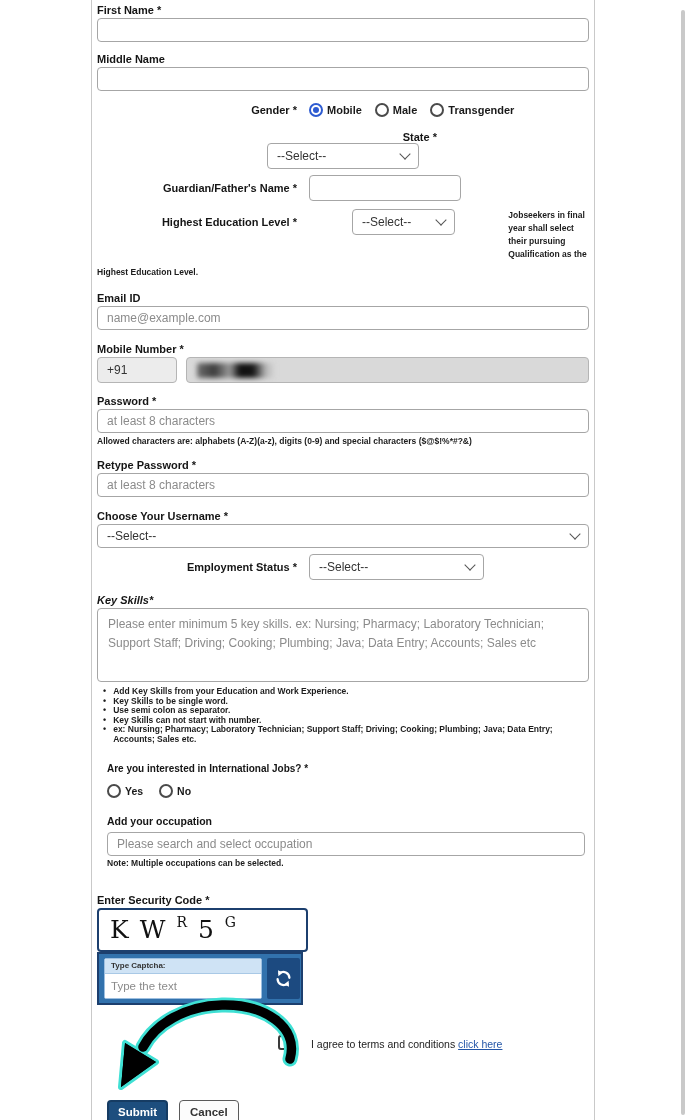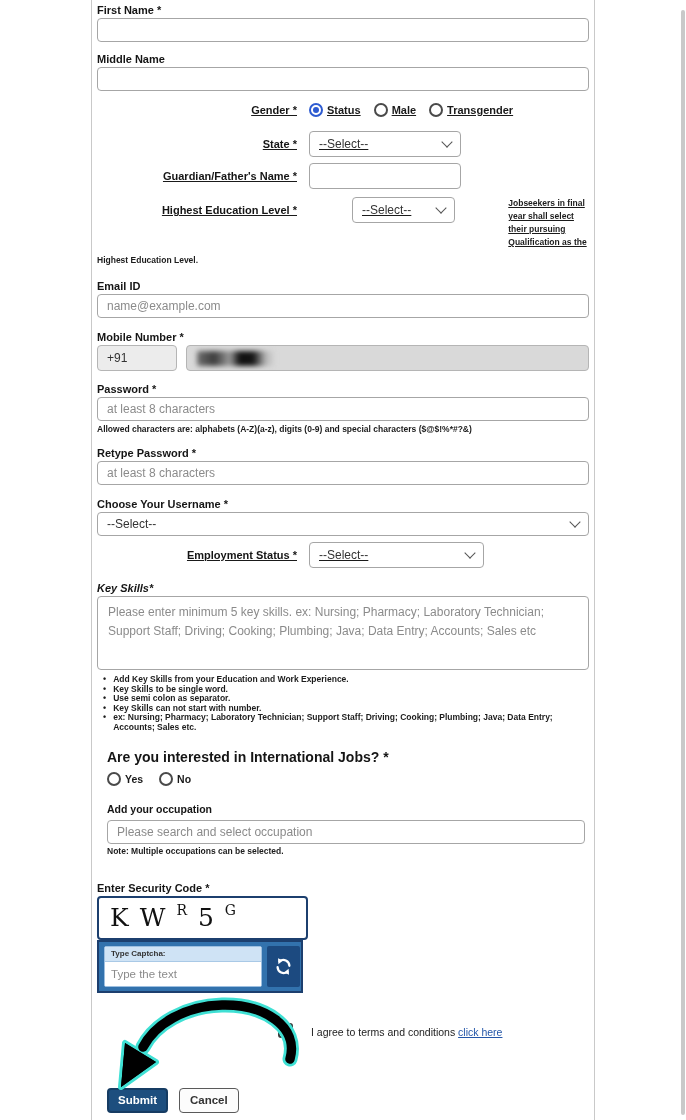--- a/index.html
+++ b/index.html
@@ -6,21 +6,21 @@
   #screen{position:relative;width:686px;height:1120px;background:#ffffff;overflow:hidden;
           font-family:"Liberation Sans",sans-serif;color:#1a1a1a;}
   #formbox{position:absolute;left:91px;top:0;width:504px;height:1120px;box-sizing:border-box;
            border-left:1px solid #c9c9c9;border-right:1px solid #c9c9c9;background:#fff;padding:0 5px;}
   .lbl{font-size:11px;font-weight:bold;color:#151515;height:12px;line-height:12px;}
   .txt{box-sizing:border-box;display:block;width:100%;height:24px;border:1px solid #a6a6a6;border-radius:4px;
        background:#fff;font-family:"Liberation Sans",sans-serif;font-size:12px;color:#333;padding:0 9px;outline:none;}
   .txt::placeholder{color:#8b8b8b;}
   .gap2{margin-top:2px;}
   
-  .crow{display:flex;align-items:center;text-decoration:underline;}
+  .crow{display:flex;align-items:center;}
   .lblr{width:200px;text-align:right;margin-right:12px;flex:none;}
   
   .sel{box-sizing:border-box;display:flex;align-items:center;justify-content:space-between;
        height:26px;border:1px solid #a6a6a6;border-radius:4px;background:#fff;padding:0 9px;
        font-size:12px;color:#333;cursor:default;}
   .chev{width:7px;height:7px;border-right:1.7px solid #555;border-bottom:1.7px solid #555;
         transform:rotate(45deg);margin-top:-4px;flex:none;}
   
   .radio{width:14px;height:14px;border-radius:50%;border:2px solid #4a4a4a;box-sizing:border-box;
          background:#fff;display:flex;align-items:center;justify-content:center;flex:none;cursor:pointer;}
@@ -66,21 +66,21 @@
   .terms-txt{font-size:10.5px;color:#222;margin-left:18px;}
   .terms-txt a{color:#2456a8;text-decoration:underline;cursor:pointer;}
   
   .btnrow{display:flex;gap:11px;margin-top:50px;margin-left:10px;}
   .btn-submit{box-sizing:border-box;height:25px;padding:0 9px;background:#1d4e7e;border:2px solid #163c63;border-radius:4px;
               color:#fff;font-family:"Liberation Sans",sans-serif;font-size:11.5px;font-weight:bold;cursor:pointer;}
   .btn-cancel{box-sizing:border-box;height:25px;padding:0 10px;background:#fcfcfc;border:1.5px solid #5a5a5a;border-radius:4px;
               color:#333;font-family:"Liberation Sans",sans-serif;font-size:11.5px;font-weight:bold;cursor:pointer;}
   
   .mt4{margin-top:4px;}   .mt11{margin-top:11px;} .mt13{margin-top:13px;} .mt10{margin-top:10px;}
-  .mt12{margin-top:12px;} .mt6{margin-top:6px;}   .mt8{margin-top:8px;gap:43px;}  .mt15{margin-top:15px;}
+  .mt12{margin-top:12px;flex-direction:column;} .mt6{margin-top:6px;}   .mt8{margin-top:8px;gap:43px;}  .mt15{margin-top:15px;}
   .mt14{margin-top:14px;} .mt5{margin-top:5px;}   .mt18{margin-top:18px;}.mt17{margin-top:17px;} .mt22{margin-top:26px;}
   .edu-note{width:128px;margin-left:10px;}
   .scrollbar{position:absolute;left:681px;top:10px;width:4px;height:1105px;background:#c9c9c9;border-radius:2px;}
   .arrow-overlay{position:absolute;left:98px;top:997px;width:210px;height:95px;pointer-events:none;}
 </style>
 </head>
 <body>
 
 <div id="screen">
   <div id="formbox">
@@ -94,21 +94,21 @@
       <input class="txt gap2" type="text" style="">
     </div>
 
     <div class="crow mt10" style="height:18px;">
       <div class="lbl lblr">Gender *</div>
       <div style="display:flex;gap:13px;align-items:center;">
         <div class="ropt">
           <span class="radio on">
               <span class="dot"></span>
             </span>
-          <span class="rlab">Status</span>
+          <span class="rlab">Mobile</span>
         </div>
         <div class="ropt">
           <span class="radio"></span>
           <span class="rlab">Male</span>
         </div>
         <div class="ropt">
           <span class="radio"></span>
           <span class="rlab">Transgender</span>
         </div>
       </div>
@@ -188,21 +188,21 @@
     </div>
     <div class="mt5">
       <div class="note-li">Add Key Skills from your Education and Work Experience.</div>
       <div class="note-li">Key Skills to be single word.</div>
       <div class="note-li">Use semi colon as separator.</div>
       <div class="note-li">Key Skills can not start with number.</div>
       <div class="note-li">ex: Nursing; Pharmacy; Laboratory Technician; Support Staff; Driving; Cooking; Plumbing; Java; Data Entry; Accounts; Sales etc.</div>
     </div>
 
     <div class="mt18" style="margin-left:10px;">
-      <div class="lbl" style="font-size:14px;">Are you interested in International Jobs? *</div>
+      <div class="lbl" style="font-size:10px;">Are you interested in International Jobs? *</div>
       <div style="display:flex;gap:16px;margin-top:9px;align-items:center;">
         <div class="ropt">
           <span class="radio"></span>
           <span class="rlab" style="font-size:10.5px;">Yes</span>
         </div>
         <div class="ropt">
           <span class="radio"></span>
           <span class="rlab" style="font-size:10.5px;">No</span>
         </div>
       </div>

